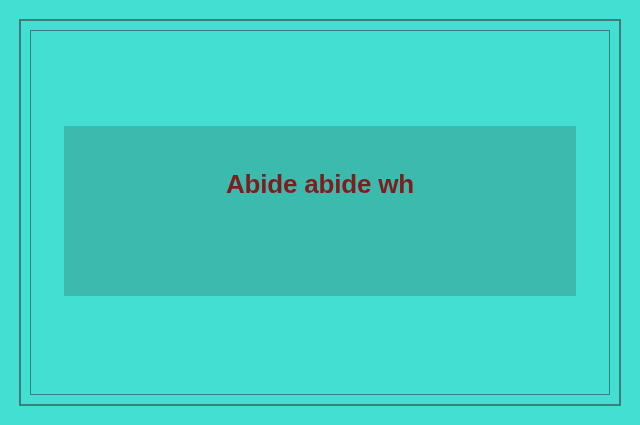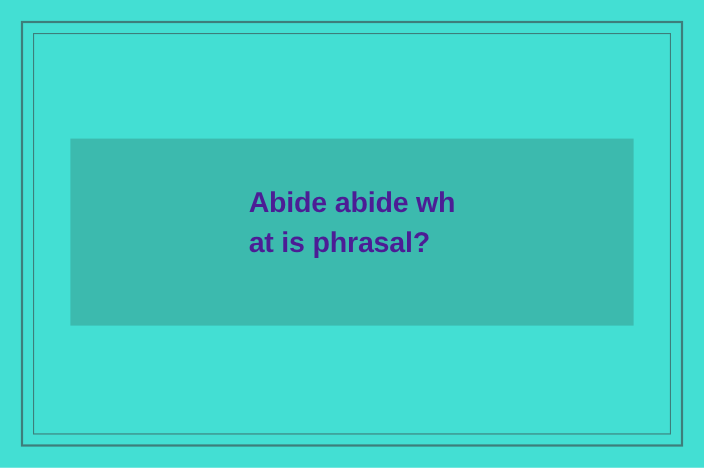--- a/index.html
+++ b/index.html
@@ -62,36 +62,35 @@
     justify-content: center;
   }
 
   #quote-text-block {
     margin-top: 40px;
     text-align: left;
   }
 
   .quote-line {
     display: block;
-    color: #4c1d95;
+    color: #7f1d1d;
     font-size: 26px;
     font-weight: bold;
     line-height: 36px;
     letter-spacing: -0.2px;
     white-space: pre;
   }
 </style>
 </head>
 <body>
 
 <div id="card-canvas">
 
   <div id="outer-frame"></div>
   <div id="inner-frame"></div>
 
   <div id="quote-panel">
     <div id="quote-text-block">
       <span class="quote-line">Abide abide wh</span>
-      <span class="quote-line">at is phrasal?</span>
     </div>
   </div>
 
 </div>
 
 </body></html>

